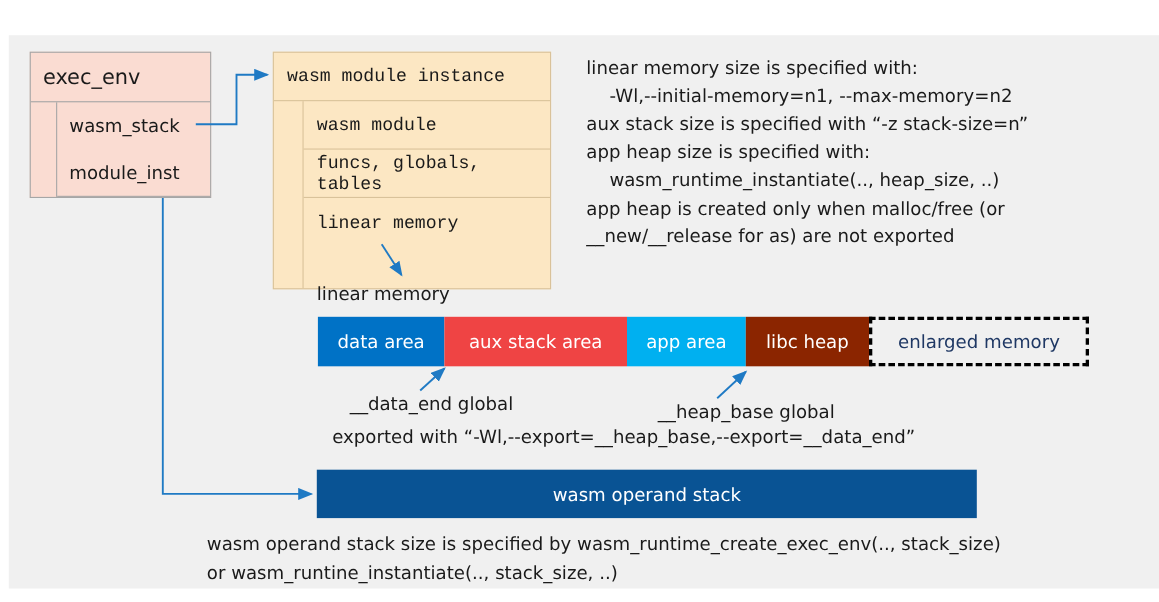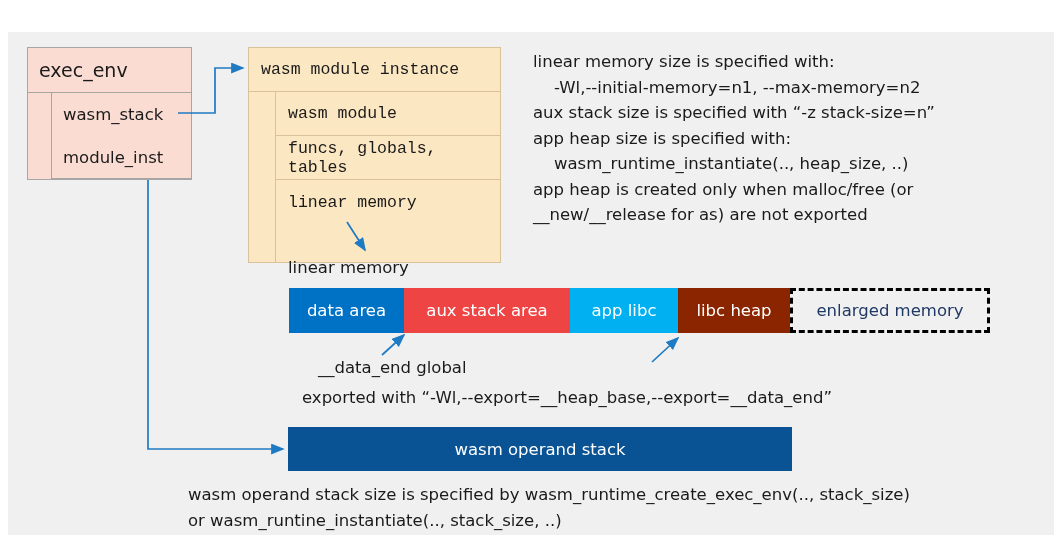--- a/index.html
+++ b/index.html
@@ -172,21 +172,21 @@
     white-space: nowrap;
   }
   .ann-data-end  { left: 318px; top: 358px; }
   .ann-heap-base { left: 598px; top: 365px; }
   .ann-exported  { left: 302px; top: 388px; }
   
   .opstack {
     position: absolute;
     left: 288px;
     top: 427px;
-    width: 504px;
+    width: 600px;
     height: 44px;
     background: #095394;
     display: flex;
     align-items: center;
     justify-content: center;
     color: #ffffff;
     font-size: 16.5px;
   }
   .footer {
     position: absolute;
@@ -235,26 +235,27 @@
 aux stack size is specified with “-z stack-size=n”
 app heap size is specified with:
     wasm_runtime_instantiate(.., heap_size, ..)
 app heap is created only when malloc/free (or
 __new/__release for as) are not exported</div>
 
   <div class="lm-label">linear memory</div>
   <div class="membar" id="membar">
       <div class="seg" style="width: 115px; background: rgb(0, 114, 198); color: rgb(255, 255, 255);">data area</div>
       <div class="seg" style="width: 166px; background: #ef4444; color: rgb(255, 255, 255);">aux stack area</div>
-      <div class="seg" style="width: 108px; background: rgb(0, 176, 240); color: rgb(255, 255, 255);">app libc</div>
+      <div class="seg" style="width: 108px; background: rgb(0, 176, 240); color: rgb(255, 255, 255);">app area</div>
       <div class="seg" style="width: 112px; background: rgb(139, 37, 0); color: rgb(255, 255, 255);">libc heap</div>
       <div class="seg dashed" style="width: 200px; color: rgb(31, 56, 100);">enlarged memory</div>
     </div>
 
   <div class="ann ann-data-end">__data_end global</div>
+  <div class="ann ann-heap-base">__heap_base global</div>
   <div class="ann ann-exported">exported with “-Wl,--export=__heap_base,--export=__data_end”</div>
 
   <div class="opstack">wasm operand stack</div>
 
   <div class="footer">wasm operand stack size is specified by wasm_runtime_create_exec_env(.., stack_size)
 or wasm_runtine_instantiate(.., stack_size, ..)</div>
 
   <svg class="overlay" viewBox="0 0 1054 547">
     <defs>
       <marker id="ah" markerWidth="9" markerHeight="9" refX="7" refY="3.2" orient="auto">

